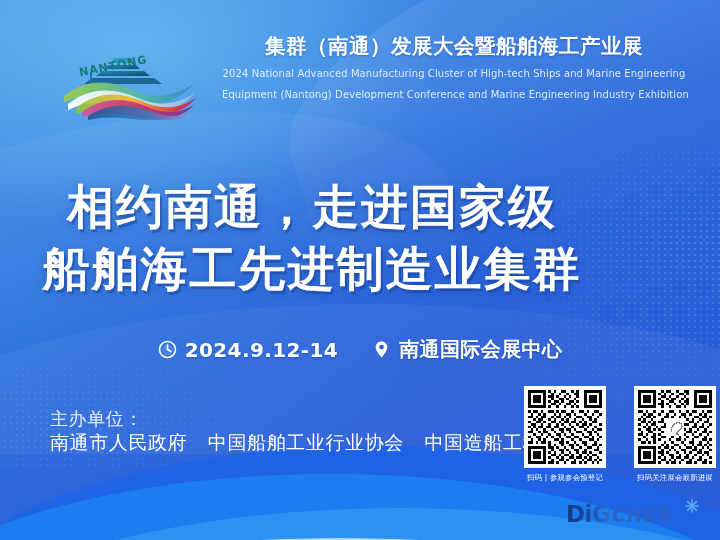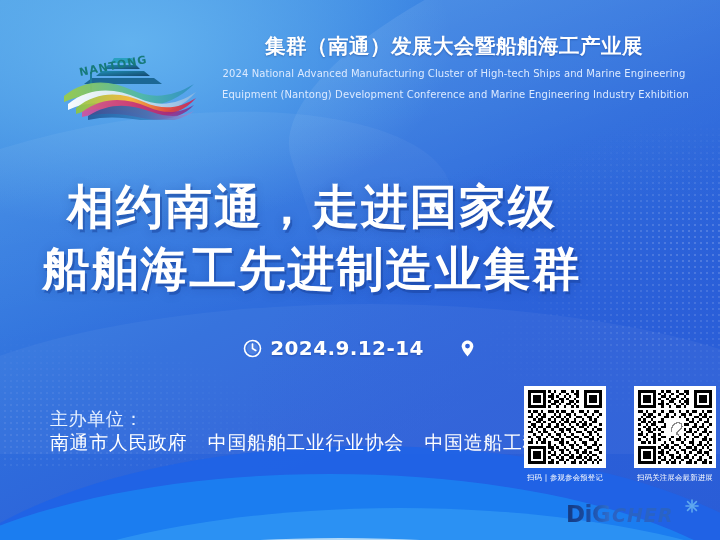--- a/index.html
+++ b/index.html
@@ -195,20 +195,21 @@
       <span class="meta-text">2024.9.12-14</span>
     </div>
     <div class="meta-item">
       <span class="meta-icon">
         <svg viewBox="0 0 20 20" width="19" height="19">
           <path d="M10 1.6 C6.5 1.6 3.9 4.2 3.9 7.5 C3.9 11.6 10 18.2 10 18.2
                    C10 18.2 16.1 11.6 16.1 7.5 C16.1 4.2 13.5 1.6 10 1.6 Z" fill="#ffffff"></path>
           <circle cx="10" cy="7.4" r="2.5" fill="#2b5fd9"></circle>
         </svg>
       </span>
+      <span class="meta-text">南通国际会展中心</span>
     </div>
   </div>
 
   <div id="organizer">
     <div class="org-label">主办单位：</div>
     <div class="org-names">
       <span>南通市人民政府</span>
       <span>中国船舶工业行业协会</span>
       <span>中国造船工程学会</span>
     </div>

